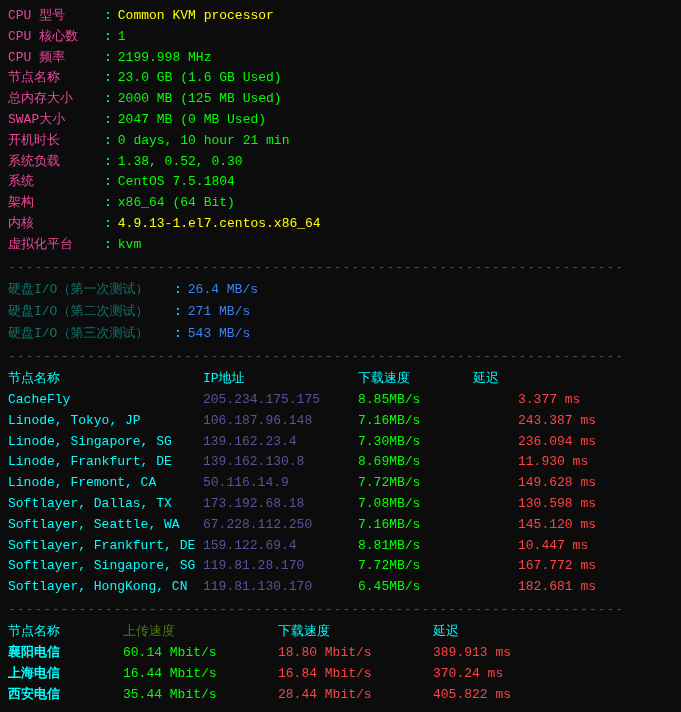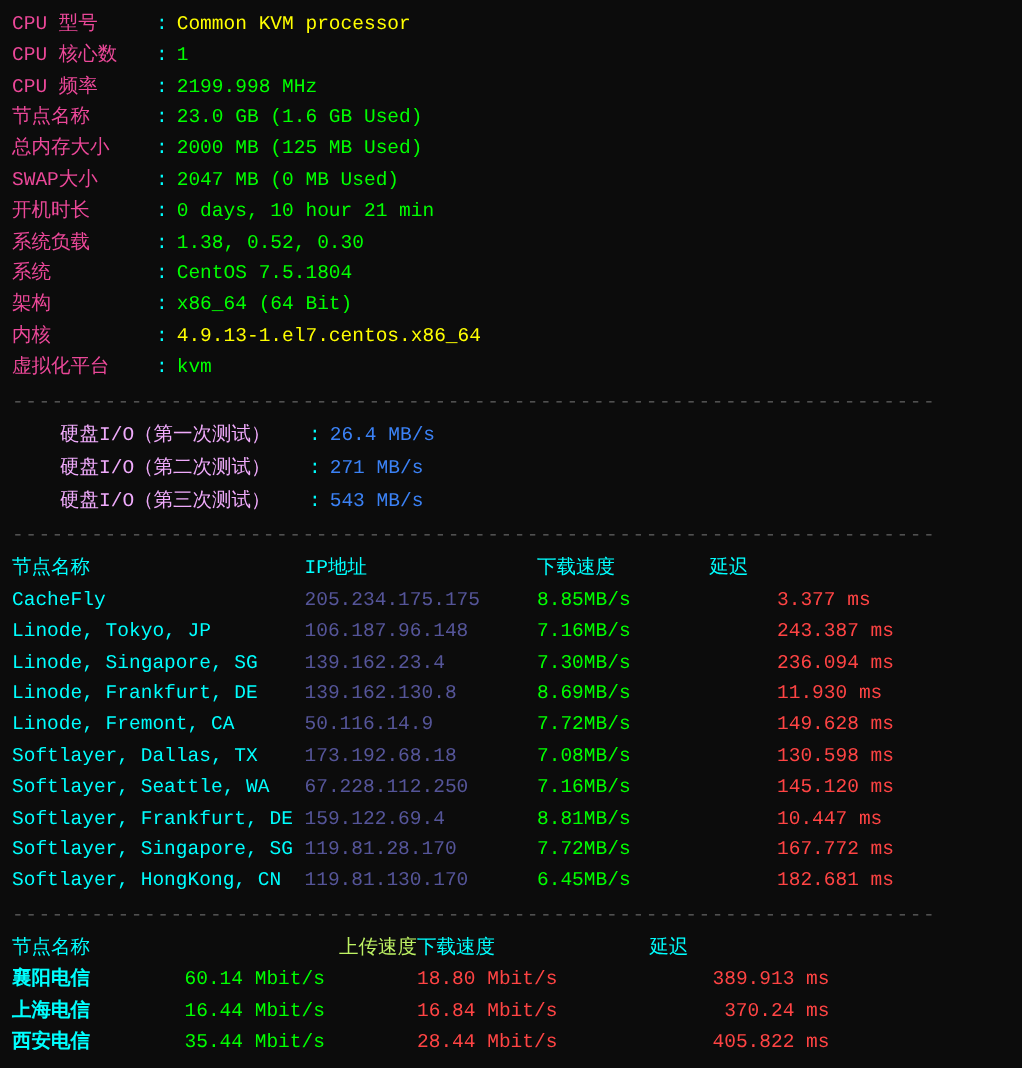--- a/index.html
+++ b/index.html
@@ -35,24 +35,23 @@
     .divider {
       color: #555555;
       margin: 4px 0;
       letter-spacing: 1px;
     }
     .disk-row {
       display: flex;
       line-height: 1.7;
     }
     .disk-label {
-      color: #f0abfc;
+      color: #0f766e;
       min-width: 160px;
       white-space: nowrap;
-      margin-left: 32px;
     }
     .disk-value {
       color: #3b82f6;
       text-align: center;
     }
     .table-header-row {
       display: flex;
       line-height: 1.7;
     }
     .th-name { color: #00ffff; width: 195px; }
@@ -64,28 +63,28 @@
       display: flex;
       line-height: 1.6;
     }
     .td-name { color: #00ffff; width: 195px; }
     .td-ip   { color: #555599; width: 155px; }
     .td-dl   { color: #00ff00; width: 115px; }
     .td-lat  { color: #ff4444; width: 120px; margin-left: 45px; }
 
     
     .th2-name { color: #00ffff; width: 115px; }
-    .th2-ul   { color: #bef264; width: 155px; text-align: right; }
+    .th2-ul   { color: #4d7c0f; width: 155px; }
     .th2-dl   { color: #00ffff; width: 155px; }
     .th2-lat  { color: #00ffff; width: 120px; }
 
     .td2-name { color: #00ffff; width: 115px; font-weight: bold; }
     .td2-ul   { color: #00ff00; width: 155px; }
     .td2-dl   { color: #ff4444; width: 155px; }
-    .td2-lat  { color: #ff4444; width: 120px; text-align: right; }
+    .td2-lat  { color: #ff4444; width: 120px; }
   </style>
 </head>
 <body>
 
 <div>
 
 <div class="info-row">
     <span class="label">CPU 型号</span>
     <span class="colon">:</span>
     <span class="value-yellow">Common KVM processor</span>

